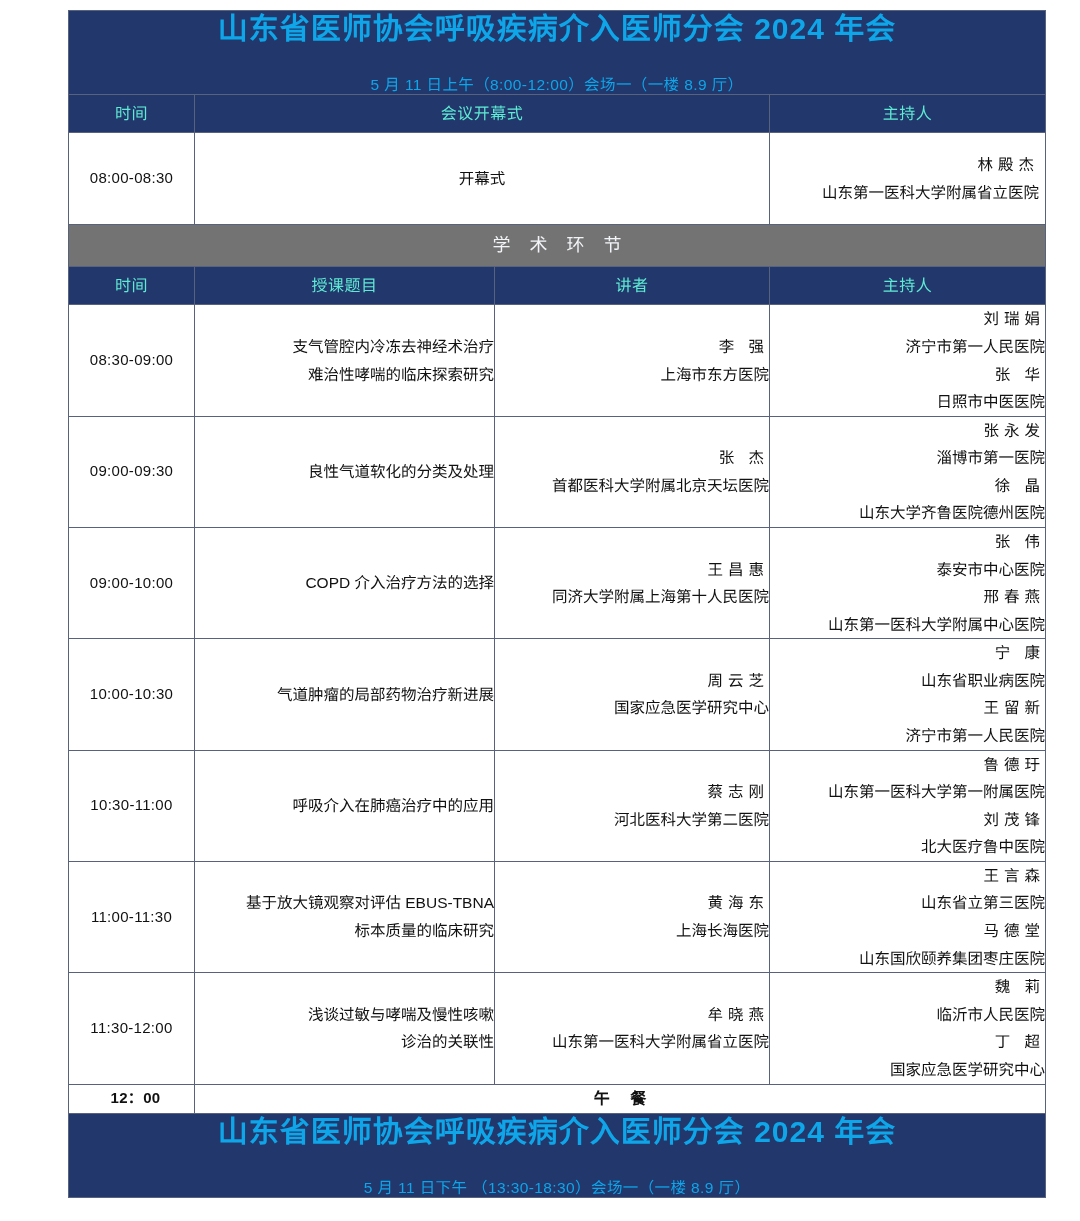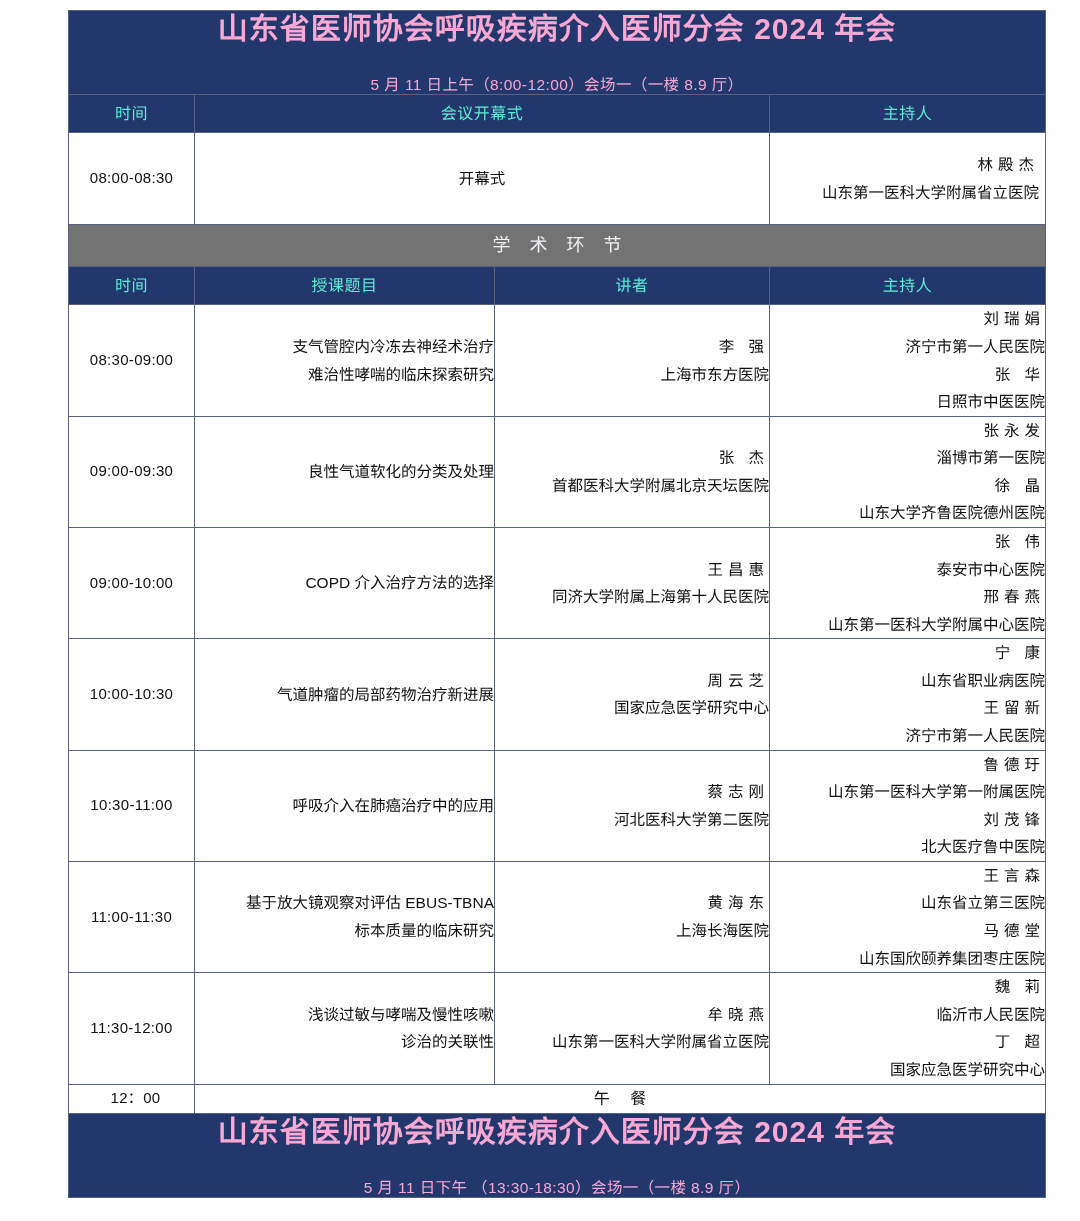--- a/index.html
+++ b/index.html
@@ -36,21 +36,21 @@
   .sched-table th {
     border: 1px solid #58627c;
     vertical-align: middle;
     text-align: center;
     padding: 0;
   }
 
   
   .banner {
     background: #22376b;
-    color: #f9a8d4;
+    color: #0ea5e9;
     padding: 14px 6px 12px 6px;
     border-color: #22376b;
   }
   .banner-title {
     font-size: 30px;
     font-weight: bold;
     letter-spacing: 1px;
     line-height: 1.22;
     white-space: nowrap;
   }
@@ -102,20 +102,21 @@
   }
   .cell .ln { display: block; text-align: right; }
   .cell .nm { display: block; letter-spacing: 5px; text-indent: 5px; }
 
   .row-open .cell { padding: 18px 6px; }
   .lunch-cell {
     font-size: 16px;
     letter-spacing: 8px;
     text-indent: 8px;
     padding: 20px 6px;
+    font-weight: bold;
   }
 
   
   col.c-time  { width: 126px; }
   col.c-title { width: 300px; }
   col.c-spk   { width: 275px; }
   col.c-mod   { width: 276px; }
 </style>
 </head>
 <body>

